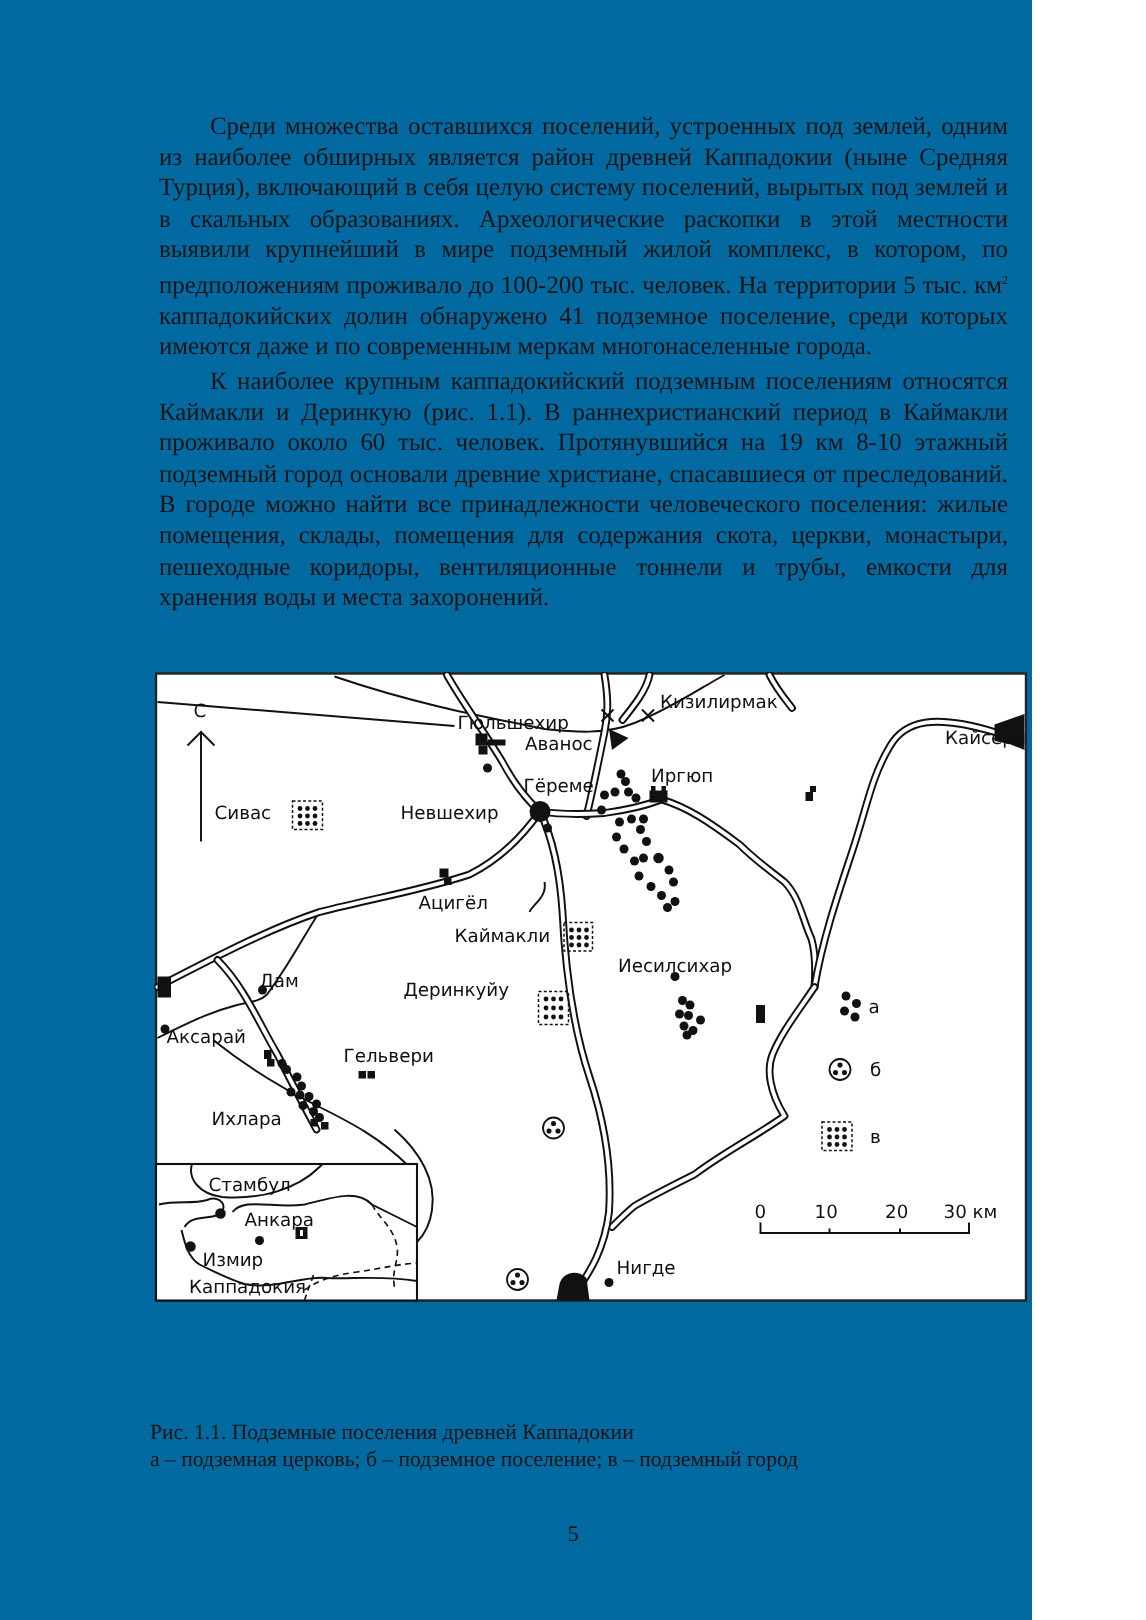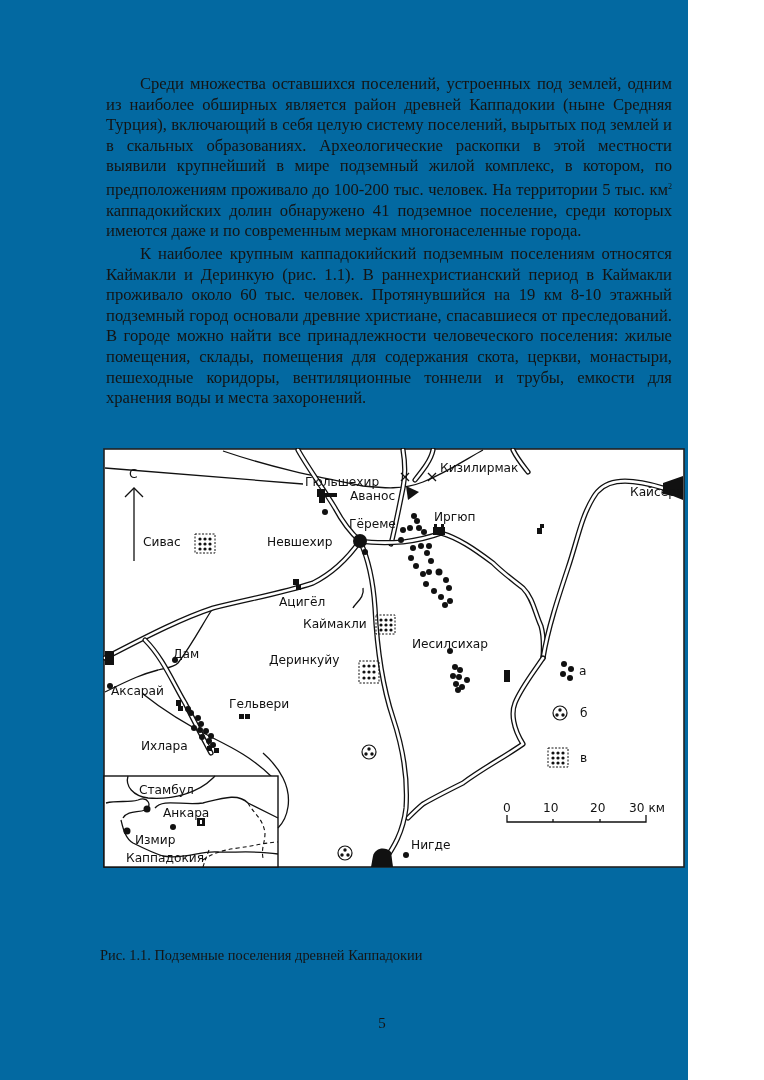--- a/index.html
+++ b/index.html
@@ -308,16 +308,17 @@
       <text x="166" y="216" class="map-label">Деринкуйу</text>
       <text x="8" y="247" class="map-label">Аксарай</text>
       <text x="126" y="260" class="map-label">Гельвери</text>
       <text x="38" y="302" class="map-label">Ихлара</text>
       <text x="308" y="401" class="map-label">Нигде</text>
     </svg>
   </div>
 
   <div class="caption">
     <div>Рис. 1.1. Подземные поселения древней Каппадокии</div>
+    <div>а – подземная церковь; б – подземное поселение; в – подземный город</div>
   </div>
 
   <div class="page-number">5</div>
 </div>
 
 </body></html>

